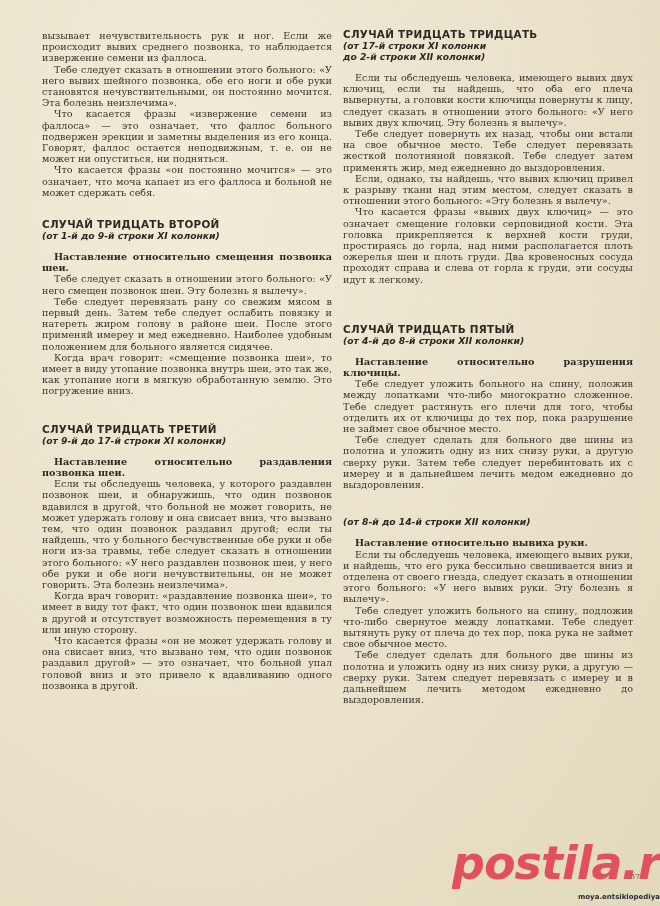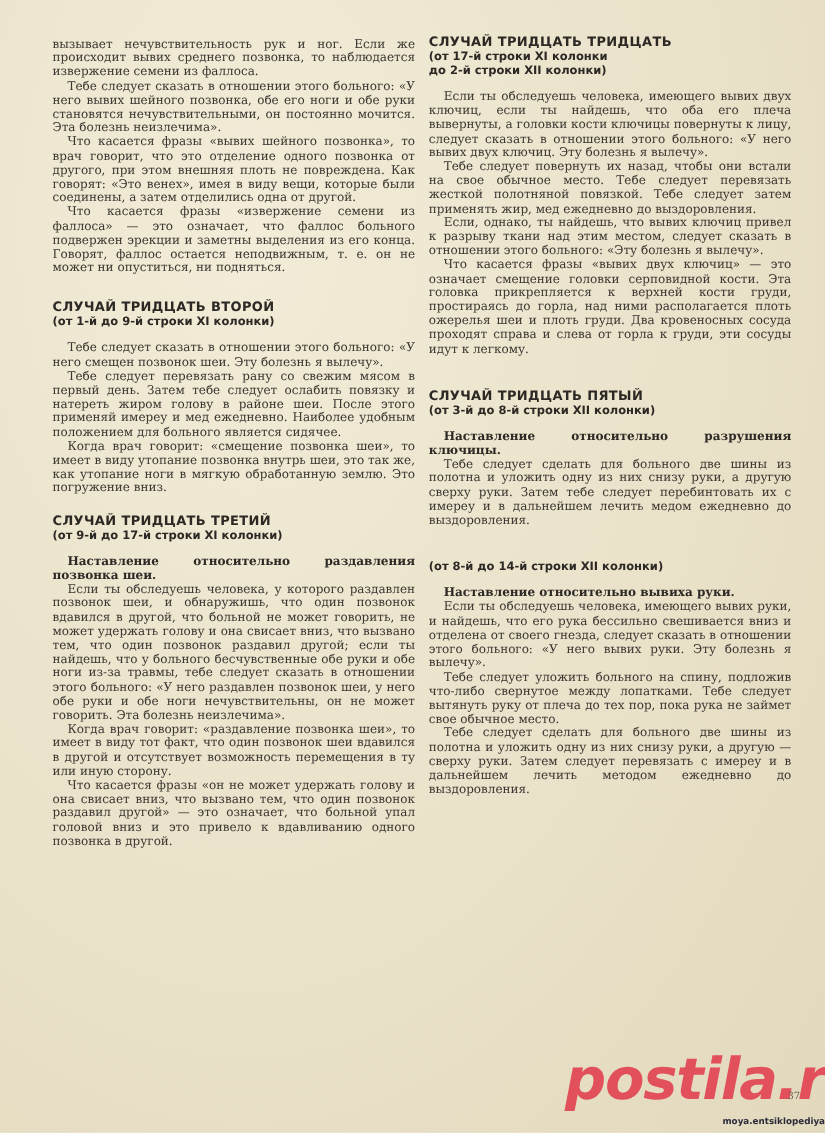--- a/index.html
+++ b/index.html
@@ -20,21 +20,21 @@
   p { margin: 0; text-indent: 12px; }
   p.noind { text-indent: 0; }
   .case { margin-top: 20px; margin-bottom: 10px; }
   .case:first-child { margin-top: 0; }
   .case-title {
     font-family: "DejaVu Sans", sans-serif; font-weight: bold;
     font-size: 10.4px; letter-spacing: 0.3px; line-height: 12px; color: #2c2824;
   }
   .case-sub {
     font-family: "DejaVu Sans", sans-serif; font-weight: bold;
-    font-size: 9.2px; line-height: 11px; color: #2c2824;
+    font-size: 9.2px; line-height: 11px; color: #2c2824; font-style: italic;
   }
   .instruction { font-weight: bold; text-indent: 12px; margin-top: 8px; color: #2c2824; }
   .watermark {
     position: absolute; left: 452px; top: 840px;
     font-family: "DejaVu Sans", sans-serif; font-style: italic; font-weight: bold;
     font-size: 46px; color: #e2505c; letter-spacing: -1px; line-height: 46px;
   }
   .page-num {
     position: absolute; left: 630px; top: 872px; font-size: 8px; color: #6a6056;
   }
@@ -43,57 +43,59 @@
     font-family: "DejaVu Sans", sans-serif; font-weight: bold;
     font-size: 7px; color: #2a2a3a;
   }
 </style>
 </head>
 <body>
 
 <div class="col left">
   <p class="noind">вызывает нечувствительность рук и ног. Если же происходит вывих среднего позвонка, то наблюдается извержение семени из фаллоса.</p>
   <p>Тебе следует сказать в отношении этого больного: «У него вывих шейного позвонка, обе его ноги и обе руки становятся нечувствительными, он постоянно мочится. Эта болезнь неизлечима».</p>
-  <p>Что касается фразы «вывих шейного позвонка», то врач говорит, что это отделение одного позвонка от другого, при этом внешняя плоть не повреждена. Как говорят: «Это венех», имея в виду вещи, которые были соединены, а затем отделились одна от другой.</p>
   <p>Что касается фразы «извержение семени из фаллоса» — это означает, что фаллос больного подвержен эрекции и заметны выделения из его конца. Говорят, фаллос остается неподвижным, т. е. он не может ни опуститься, ни подняться.</p>
+  <p>Что касается фразы «он постоянно мочится» — это означает, что моча капает из его фаллоса и больной не может сдержать себя.</p>
 
   <div class="case" style="">
     <div class="case-title">СЛУЧАЙ ТРИДЦАТЬ ВТОРОЙ</div>
     <div class="case-sub">(от 1-й до 9-й строки XI колонки)</div>
   </div>
+  <p class="instruction">Наставление относительно смещения позвонка шеи.</p>
   <p>Тебе следует сказать в отношении этого больного: «У него смещен позвонок шеи. Эту болезнь я вылечу».</p>
   <p>Тебе следует перевязать рану со свежим мясом в первый день. Затем тебе следует ослабить повязку и натереть жиром голову в районе шеи. После этого применяй имереу и мед ежедневно. Наиболее удобным положением для больного является сидячее.</p>
   <p>Когда врач говорит: «смещение позвонка шеи», то имеет в виду утопание позвонка внутрь шеи, это так же, как утопание ноги в мягкую обработанную землю. Это погружение вниз.</p>
 
-  <div class="case" style="margin-top:14px">
+  <div class="case" style="margin-top:26px">
     <div class="case-title">СЛУЧАЙ ТРИДЦАТЬ ТРЕТИЙ</div>
     <div class="case-sub">(от 9-й до 17-й строки XI колонки)</div>
   </div>
   <p class="instruction">Наставление относительно раздавления позвонка шеи.</p>
   <p>Если ты обследуешь человека, у которого раздавлен позвонок шеи, и обнаружишь, что один позвонок вдавился в другой, что больной не может говорить, не может удержать голову и она свисает вниз, что вызвано тем, что один позвонок раздавил другой; если ты найдешь, что у больного бесчувственные обе руки и обе ноги из-за травмы, тебе следует сказать в отношении этого больного: «У него раздавлен позвонок шеи, у него обе руки и обе ноги нечувствительны, он не может говорить. Эта болезнь неизлечима».</p>
   <p>Когда врач говорит: «раздавление позвонка шеи», то имеет в виду тот факт, что один позвонок шеи вдавился в другой и отсутствует возможность перемещения в ту или иную сторону.</p>
   <p>Что касается фразы «он не может удержать голову и она свисает вниз, что вызвано тем, что один позвонок раздавил другой» — это означает, что больной упал головой вниз и это привело к вдавливанию одного позвонка в другой.</p>
 </div>
 
 <div class="col right">
   <div class="case" style="margin-top:0">
     <div class="case-title">СЛУЧАЙ ТРИДЦАТЬ ТРИДЦАТЬ</div>
     <div class="case-sub">(от 17-й строки XI колонки</div>
     <div class="case-sub">до 2-й строки XII колонки)</div>
   </div>
   <p>Если ты обследуешь человека, имеющего вывих двух ключиц, если ты найдешь, что оба его плеча вывернуты, а головки кости ключицы повернуты к лицу, следует сказать в отношении этого больного: «У него вывих двух ключиц. Эту болезнь я вылечу».</p>
   <p>Тебе следует повернуть их назад, чтобы они встали на свое обычное место. Тебе следует перевязать жесткой полотняной повязкой. Тебе следует затем применять жир, мед ежедневно до выздоровления.</p>
   <p>Если, однако, ты найдешь, что вывих ключиц привел к разрыву ткани над этим местом, следует сказать в отношении этого больного: «Эту болезнь я вылечу».</p>
   <p>Что касается фразы «вывих двух ключиц» — это означает смещение головки серповидной кости. Эта головка прикрепляется к верхней кости груди, простираясь до горла, над ними располагается плоть ожерелья шеи и плоть груди. Два кровеносных сосуда проходят справа и слева от горла к груди, эти сосуды идут к легкому.</p>
 
-  <div class="case" style="margin-top:26px">
+  <div class="case" style="margin-top:38px">
     <div class="case-title">СЛУЧАЙ ТРИДЦАТЬ ПЯТЫЙ</div>
-    <div class="case-sub">(от 3-й до 8-й строки XII колонки)</div>
+    <div class="case-sub">(от 4-й до 8-й строки XII колонки)</div>
   </div>
   <p class="instruction">Наставление относительно разрушения ключицы.</p>
+  <p>Тебе следует уложить больного на спину, положив между лопатками что-либо многократно сложенное. Тебе следует растянуть его плечи для того, чтобы отделить их от ключицы до тех пор, пока разрушение не займет свое обычное место.</p>
   <p>Тебе следует сделать для больного две шины из полотна и уложить одну из них снизу руки, а другую сверху руки. Затем тебе следует перебинтовать их с имереу и в дальнейшем лечить медом ежедневно до выздоровления.</p>
 
   <div class="case" style="margin-top:26px">
     <div class="case-sub">(от 8-й до 14-й строки XII колонки)</div>
   </div>
   <p class="instruction">Наставление относительно вывиха руки.</p>
   <p>Если ты обследуешь человека, имеющего вывих руки, и найдешь, что его рука бессильно свешивается вниз и отделена от своего гнезда, следует сказать в отношении этого больного: «У него вывих руки. Эту болезнь я вылечу».</p>
   <p>Тебе следует уложить больного на спину, подложив что-либо свернутое между лопатками. Тебе следует вытянуть руку от плеча до тех пор, пока рука не займет свое обычное место.</p>
   <p>Тебе следует сделать для больного две шины из полотна и уложить одну из них снизу руки, а другую — сверху руки. Затем следует перевязать с имереу и в дальнейшем лечить методом ежедневно до выздоровления.</p>
 </div>

